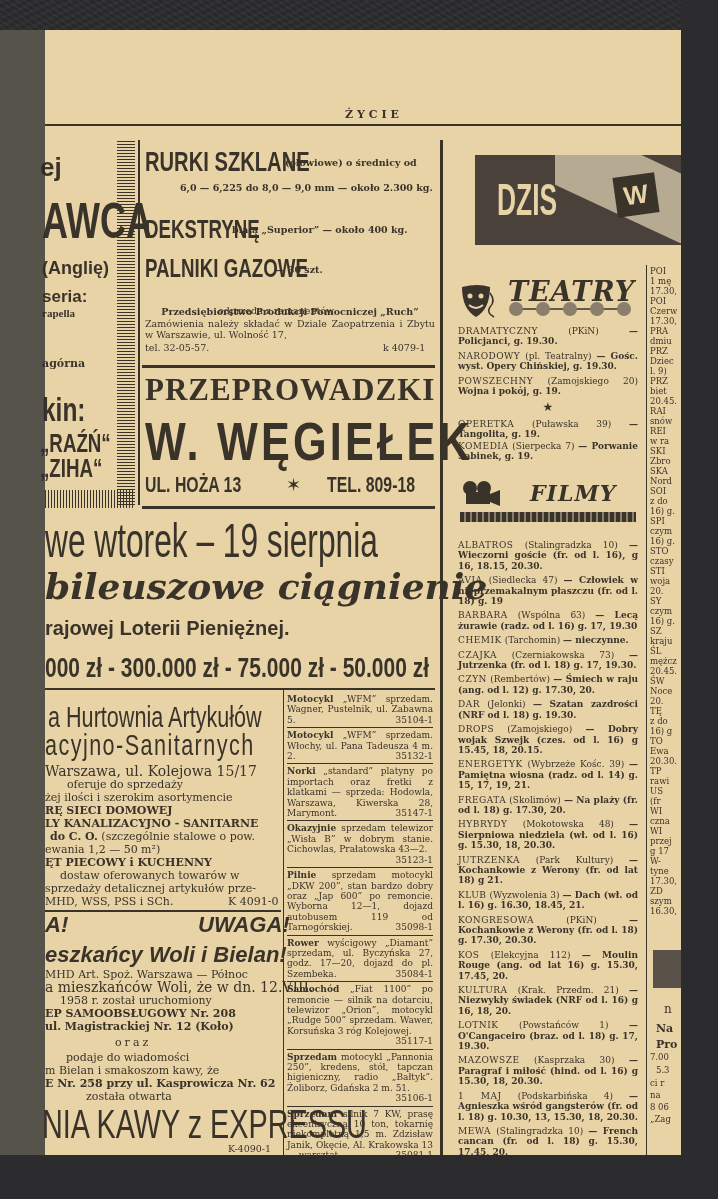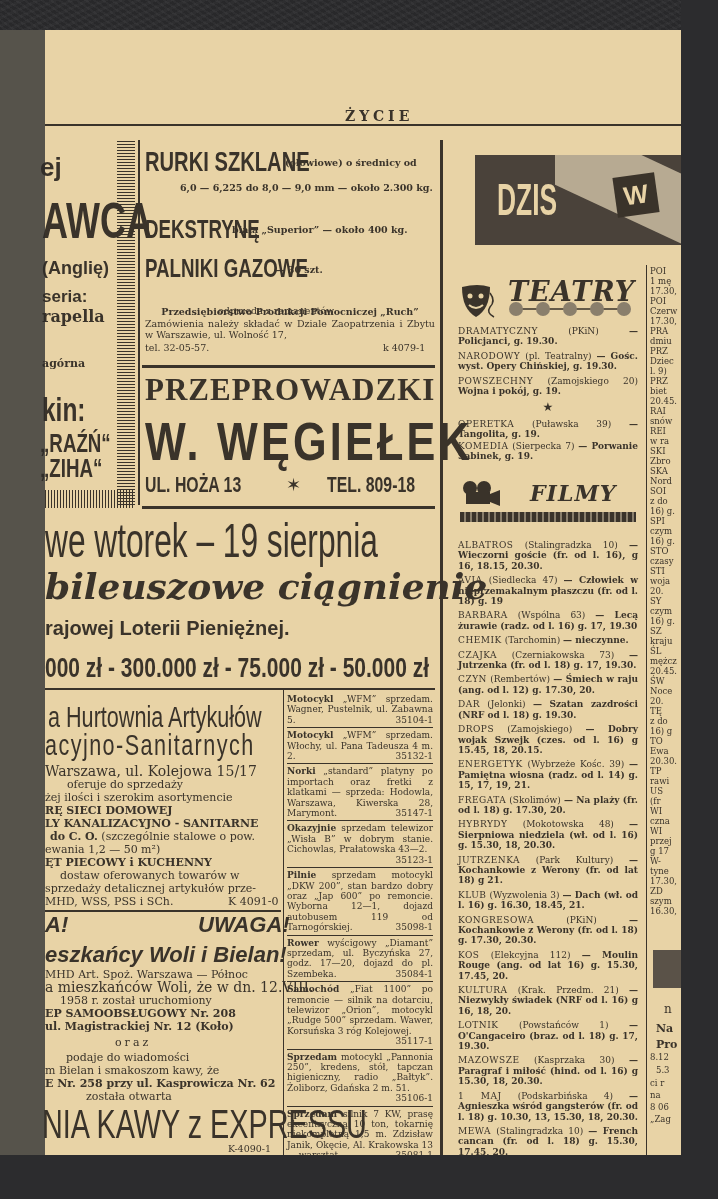--- a/index.html
+++ b/index.html
@@ -6,21 +6,21 @@
   body{width:718px;height:1199px;position:relative;overflow:hidden;background:#2b2b2d;font-family:"DejaVu Serif",serif;color:#3a332a;}
   .leather{position:absolute;inset:0;background:
     repeating-linear-gradient(35deg,rgba(255,255,255,0.025) 0 2px,rgba(0,0,0,0.04) 2px 5px),
     repeating-linear-gradient(-25deg,rgba(255,255,255,0.02) 0 3px,rgba(0,0,0,0.05) 3px 7px),#2c2c2e;}
   .paper{position:absolute;left:45px;top:30px;width:636px;height:1125px;background:#e8d3a6;}
   .leftshade{position:absolute;left:0;top:30px;width:45px;height:1125px;background:#8f8776;}
   .leftoverlay{position:absolute;left:0;top:30px;width:45px;height:1125px;background:rgba(40,40,40,0.55);z-index:5;}
   .rightdark{position:absolute;left:681px;top:0;width:37px;height:1199px;background:#2c2c2e;z-index:6;}
   .bottomdark{position:absolute;left:0;top:1155px;width:718px;height:44px;background:#2c2c2e;z-index:6;}
   .abs{position:absolute;}
-  .mast{left:345px;top:108px;font-size:14px;font-weight:bold;letter-spacing:4px;text-align:center;}
+  .mast{left:345px;top:108px;font-size:11px;font-weight:bold;letter-spacing:4px;text-align:center;}
   .rule{position:absolute;background:#3a332a;}
   .cond{font-family:"Liberation Sans",sans-serif;font-weight:bold;transform:scaleX(0.72);transform-origin:left top;white-space:nowrap;}
   .small{font-size:9.5px;line-height:11px;}
   .b{font-weight:bold;text-align:center;}
   .vstripe{position:absolute;background:repeating-linear-gradient(0deg,#3a332a 0 1px,transparent 1px 3px);}
   .hstripe{position:absolute;background:repeating-linear-gradient(90deg,#3a332a 0 1px,transparent 1px 3px);}
   .classified{position:absolute;left:287px;width:146px;font-size:9px;line-height:10.4px;text-align:justify;}
   .classified .item{border-bottom:1px solid #3a332a;padding:2px 0 2px 0;}
   .classified .num{float:right;}
   .cine{position:absolute;left:458px;width:180px;font-size:9px;line-height:10.4px;}
@@ -43,21 +43,21 @@
 
 <div class="abs mast">ŻYCIE</div>
 <div class="rule" style="left:45px;top:124px;width:636px;height:2px;"></div>
 
 <div class="vstripe" style="left:117px;top:140px;width:18px;height:365px;"></div>
 <div class="hstripe" style="left:45px;top:490px;width:90px;height:18px;"></div>
 <div class="leftfrag" style="left:40px;top:152px;font-size:26px;font-family:'Liberation Sans',sans-serif;">ej</div>
 <div class="leftfrag cond" style="left:42px;top:192px;font-size:50px;">AWCA</div>
 <div class="leftfrag" style="left:42px;top:258px;font-size:18px;font-family:'Liberation Sans',sans-serif;">(Anglię)</div>
 <div class="leftfrag" style="left:42px;top:287px;font-size:17px;font-family:'Liberation Sans',sans-serif;">seria:</div>
-<div class="leftfrag" style="left:42px;top:307px;font-size:16px;">rapella</div>
+<div class="leftfrag" style="left:42px;top:307px;font-size:11px;font-family:Liberation Serif, serif;">rapella</div>
 <div class="leftfrag" style="left:42px;top:357px;font-size:11px;">agórna</div>
 <div class="leftfrag cond" style="left:42px;top:390px;font-size:34px;">kin:</div>
 <div class="leftfrag cond" style="left:40px;top:428px;font-size:26px;">„RAŹŃ“</div>
 <div class="leftfrag cond" style="left:40px;top:453px;font-size:26px;">„ZIHA“</div>
 
 <div class="rule" style="left:138px;top:140px;width:2px;height:365px;"></div>
 <div class="abs cond" style="left:145px;top:146px;font-size:28px;">RURKI SZKLANE</div>
 <div class="abs small" style="left:285px;top:157px;font-weight:bold;">(ołowiowe) o średnicy od</div>
 <div class="abs small" style="left:180px;top:182px;width:254px;font-weight:bold;">6,0 — 6,225 do 8,0 — 9,0 mm — około 2.300 kg.</div>
 <div class="abs cond" style="left:145px;top:214px;font-size:26px;">DEKSTRYNĘ</div>
@@ -270,21 +270,21 @@
   <div>17.30,</div>
   <div>ZD</div>
   <div>szym</div>
   <div>16.30,</div>
 </div>
 <div class="abs" style="left:653px;top:950px;width:28px;height:38px;background:#5a5248;"></div>
 <div class="rcol" style="top:1000px;height:150px;line-height:19px;">
   <div style="padding-left:14px;font-size:12px;">n</div>
   <div style="font-weight:bold;font-size:11px;padding-left:6px;">Na</div>
   <div style="font-weight:bold;font-size:11px;padding-left:6px;line-height:13px;">Pro</div>
-  <div style="line-height:13px;">8.12</div>
+  <div style="line-height:13px;">7.00</div>
   <div style="line-height:13px;padding-left:6px;">5.3</div>
   <div style="line-height:12px;">ci r</div>
   <div style="line-height:12px;">na</div>
   <div style="line-height:12px;">8 06</div>
   <div style="line-height:12px;">„Zag</div>
 </div>
 
 <div class="leftoverlay"></div>
 <div class="rightdark"></div>
 <div class="bottomdark"></div>

